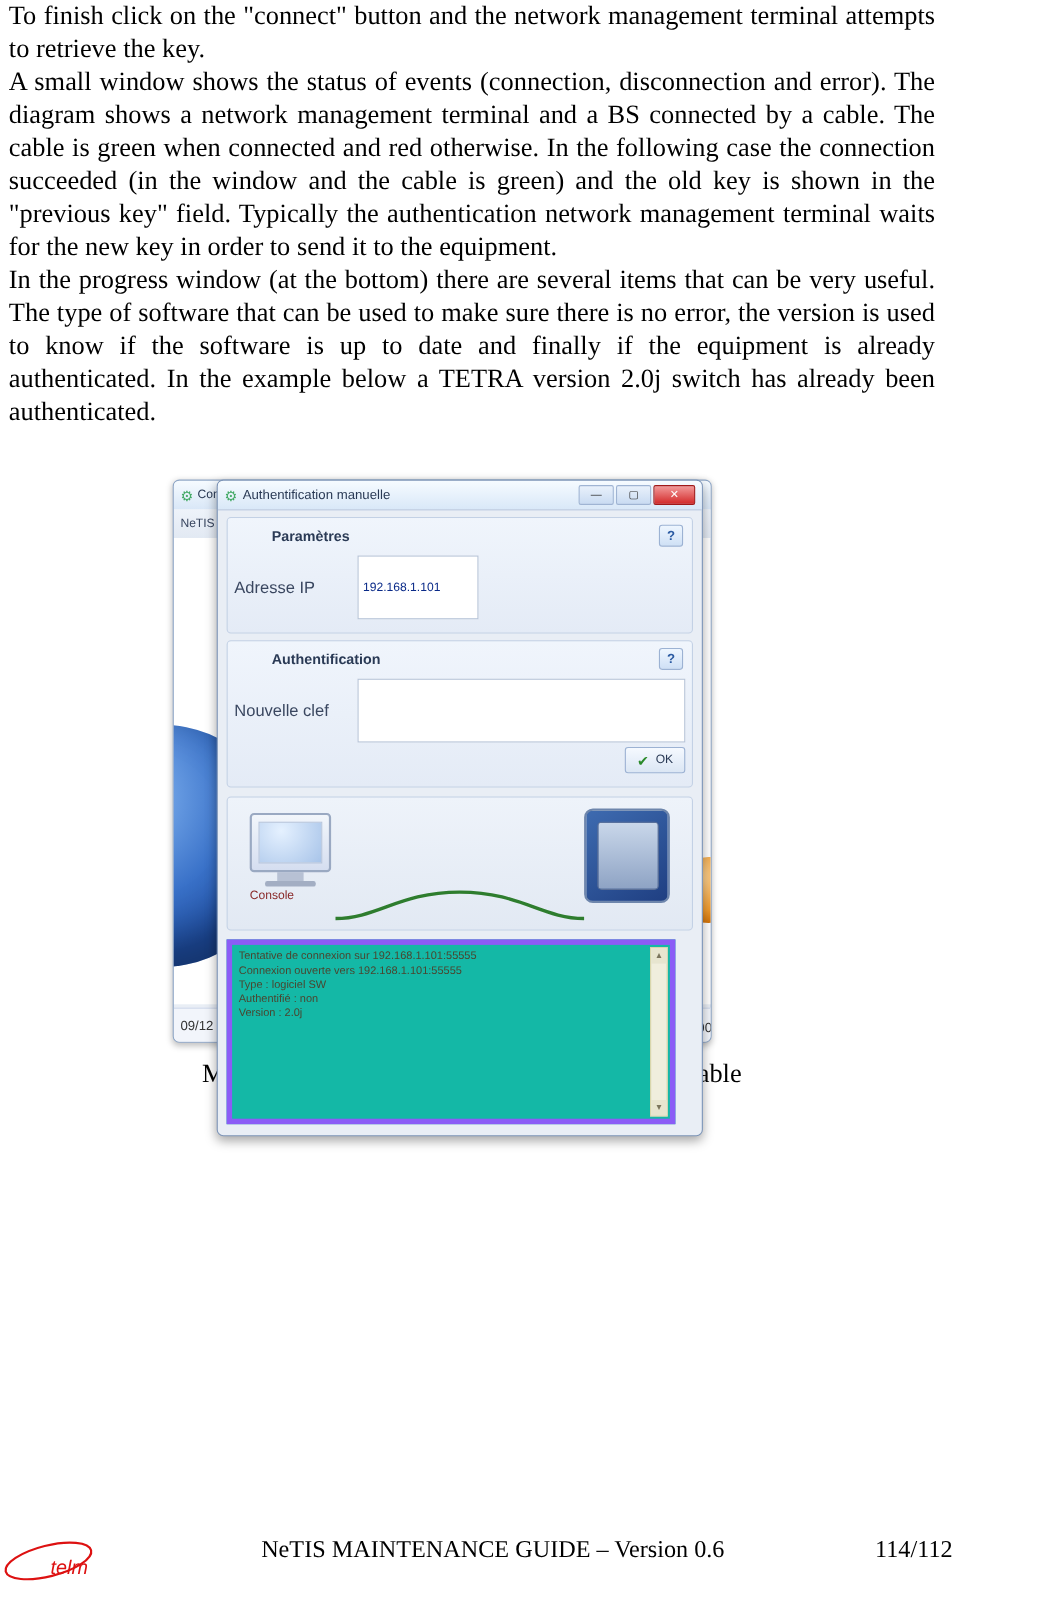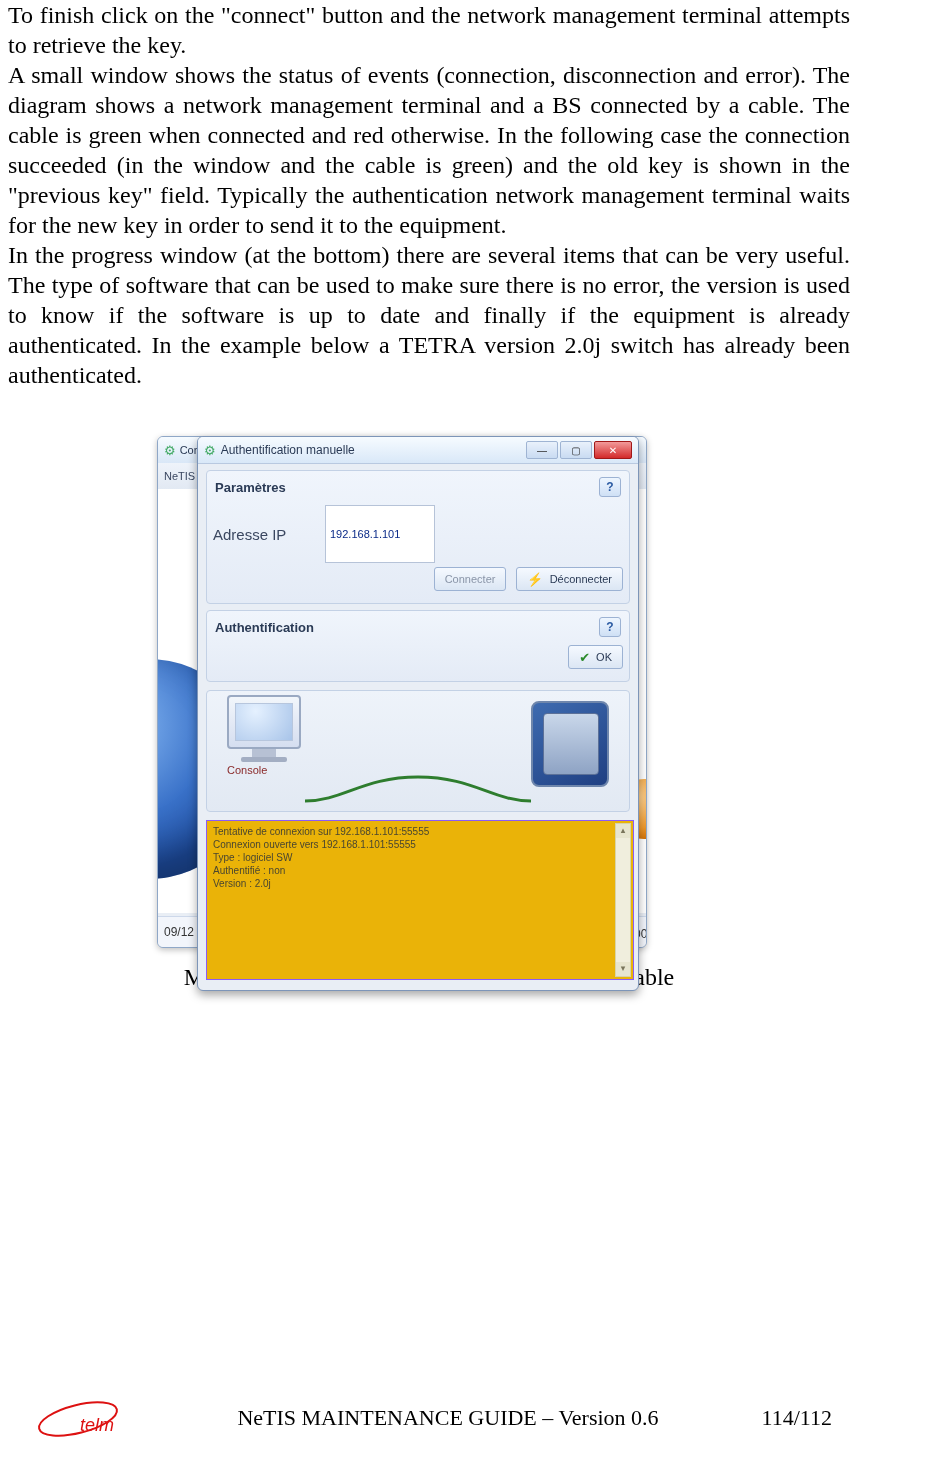--- a/index.html
+++ b/index.html
@@ -138,20 +138,21 @@
     margin:6px 8px 0 8px;
     background: linear-gradient(#f0f5fc,#e4ebf6);
     border:1px solid #c3d1e5;
     border-radius:4px;
     padding:4px 6px 8px 6px;
   }
   .group-h {
     display:flex; align-items:center; justify-content:space-between;
     font-size:13px; font-weight:bold; color:#2a3a55;
     padding:2px 2px 4px 2px;
+    margin-left:32px;
   }
   .help {
     width:20px; height:18px; border-radius:3px;
     background: linear-gradient(#eef6ff,#cfe0f5);
     border:1px solid #9cb2d3;
     display:flex; align-items:center; justify-content:center;
     font-size:12px; color:#2a5aa2; font-weight:bold;
   }
   .row { display:flex; align-items:center; margin:4px 0; }
   .row label { width:112px; font-size:15px; color:#3a4760; }
@@ -173,21 +174,21 @@
   .btn .plug { color:#b8441f; font-size:13px; }
   .btn .check { color:#2a8a2a; font-size:13px; }
   .row.right { justify-content:flex-end; gap:10px; }
 
   .diagram {
     margin:8px 8px 0 8px; height:120px; position:relative;
     background: linear-gradient(#eef3fa,#e2e9f3);
     border:1px solid #c3d1e5; border-radius:4px;
   }
   .pc {
-    position:absolute; left:20px; top:4px;
+    position:absolute; left:20px; top:14px;
   }
   .pc .monitor {
     width:70px; height:50px; background:linear-gradient(#f2f6fb,#d5def0);
     border:2px solid #9aa9c2; border-radius:4px; position:relative;
   }
   .pc .monitor::after {
     content:""; position:absolute; inset:6px;
     background: radial-gradient(circle at 35% 20%, #e5f1ff,#a8c4e9);
     border:1px solid #b7c6dd;
   }
@@ -207,44 +208,44 @@
     position:absolute; left:10px; top:10px; width:54px; height:60px;
     background: linear-gradient(#c9d7ea,#8ea3c4);
     border-radius:4px; border:1px solid #5b7098;
   }
   .cable {
     position:absolute; left:96px; top:80px; width:230px; height:36px;
   }
   .cable svg { width:100%; height:100%; }
 
   .log {
-    margin:8px 4px 10px 8px;
-    background:#eab308;
-    border:1px solid #8b5cf6;
+    margin:8px 24px 10px 8px;
+    background:#14b8a6;
+    border:5px solid #8b5cf6;
     height:150px;
     font-size:10px; line-height:1.3; color:#4a4630;
     padding:4px 6px;
     position:relative;
     white-space:pre;
   }
   .log .sbar {
     position:absolute; top:2px; right:2px; width:14px; bottom:2px;
     background:#f0eedd; border:1px solid #d8d4a8;
   }
   .log .sbar .up, .log .sbar .dn {
     position:absolute; left:0; width:100%; height:14px;
     background:#e7e5cf; display:flex; align-items:center; justify-content:center;
     font-size:9px; color:#7a755c;
   }
   .log .sbar .up { top:0; } .log .sbar .dn { bottom:0; }
 
   
   .footer {
     position:absolute; bottom:18px; left:0; right:0;
-    display:flex; align-items:center; padding:0 34px;
+    display:flex; align-items:flex-start; padding:0 0;
     font-size:22px;
   }
   .logo {
     width:120px; height:46px; position:relative;
     margin-right:30px;
   }
   .logo svg { width:100%; height:100%; }
   .ftext { flex:1; text-align:center; }
   .fpage { width:120px; text-align:right; }
 </style>
@@ -292,35 +293,30 @@
 
         <div class="group">
           <div class="group-h">
             <span>Paramètres</span>
             <div class="help">?</div>
           </div>
           <div class="row">
             <label>Adresse IP</label>
             <div class="tbox ip">192.168.1.101</div>
           </div>
-          <div class="row right">
-            <div class="btn disabled">
-              <span>Connecter</span>
-            </div>
-            <div class="btn">
-              <span class="plug">⚡</span>
-              <span>Déconnecter</span>
-            </div>
-          </div>
         </div>
 
         <div class="group">
           <div class="group-h">
             <span>Authentification</span>
             <div class="help">?</div>
+          </div>
+          <div class="row">
+            <label>Nouvelle clef</label>
+            <div class="tbox long"></div>
           </div>
           <div class="row right">
             <div class="btn">
               <span class="check">✔</span>
               <span>OK</span>
             </div>
           </div>
         </div>
 
         <div class="diagram">

